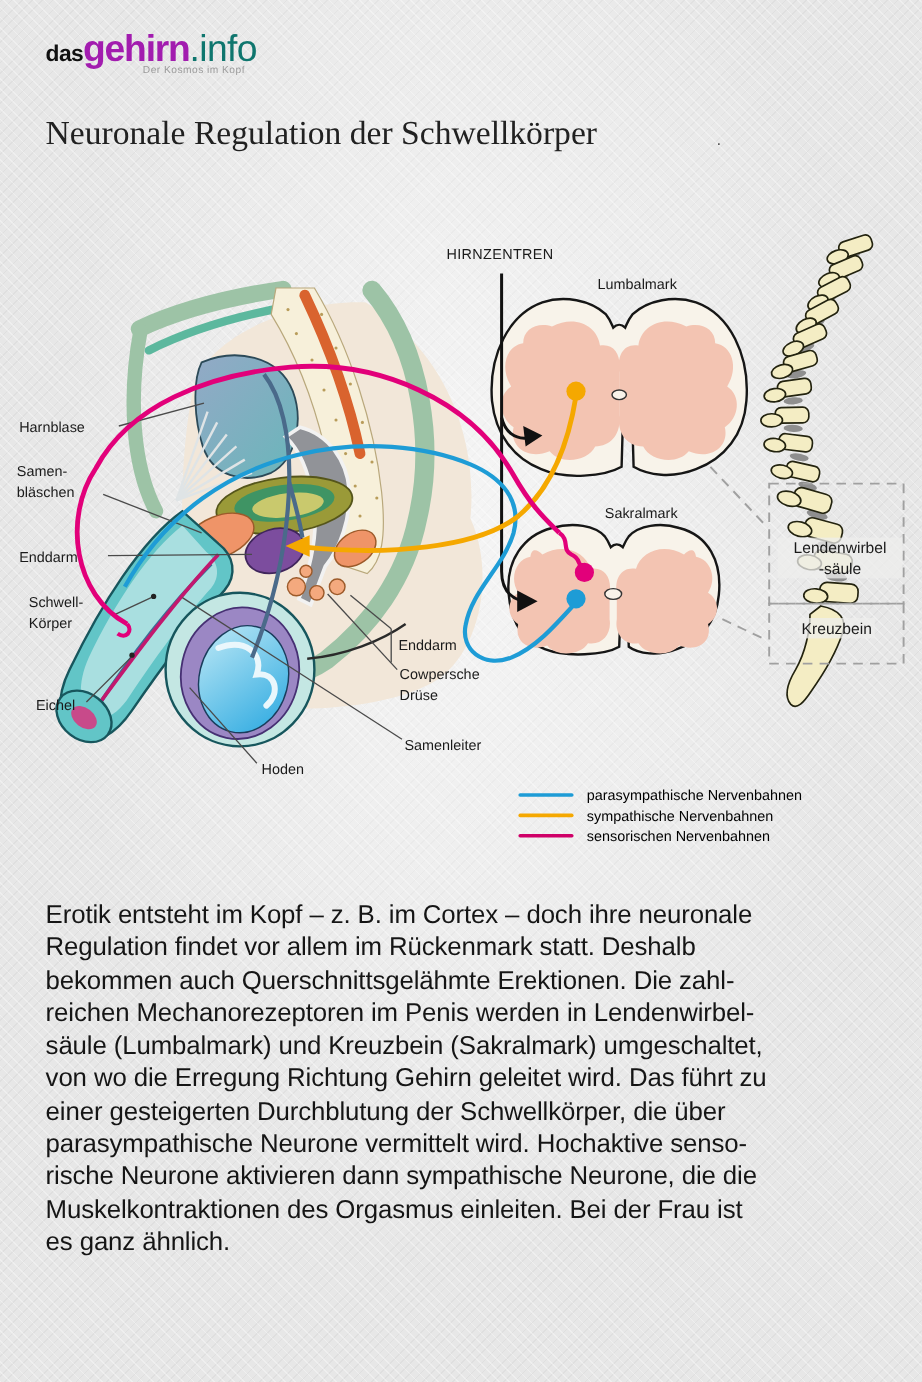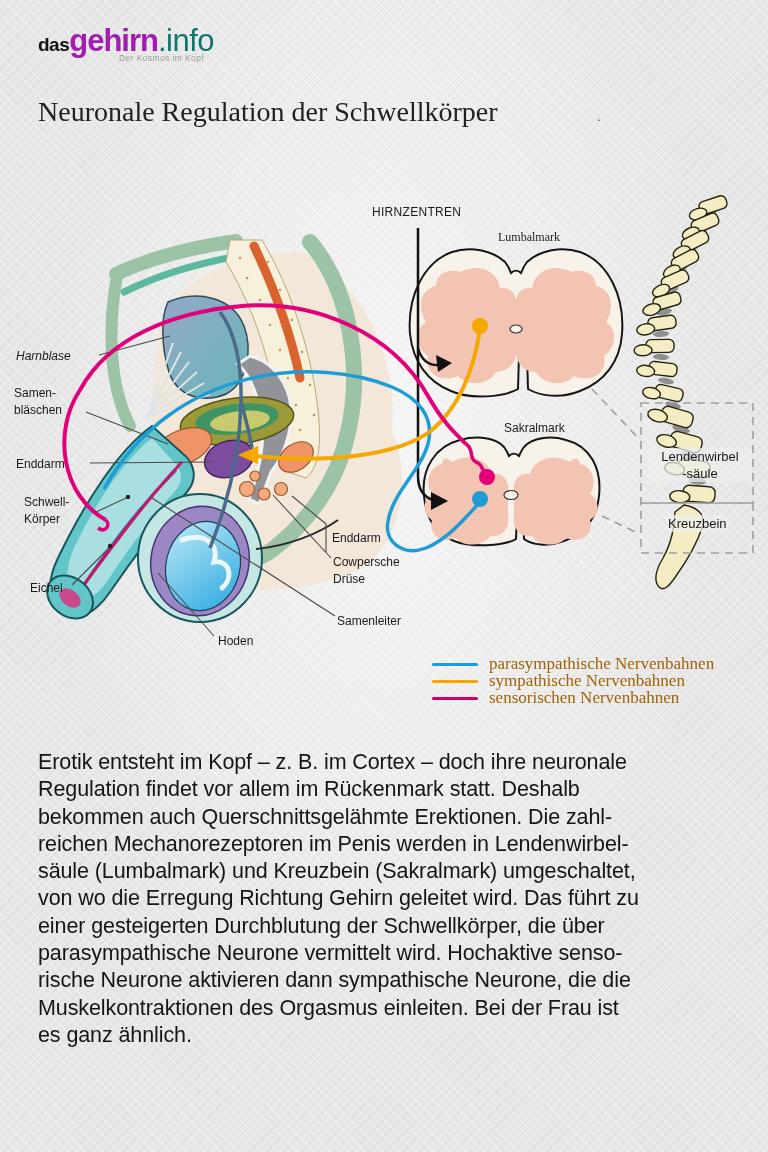--- a/index.html
+++ b/index.html
@@ -20,21 +20,21 @@
   
   .title{left:38px;top:96px;font-family:"Liberation Serif", serif;font-size:28px;color:#212121;}
   .titledot{left:597px;top:108px;font-size:14px;color:#555;}
   
   .lbl{font-size:12px;color:#1a1a1a;line-height:17px;white-space:pre-line;}
   .halo{background:rgba(238,238,236,0.75);padding:0 2px;}
   .center{text-align:center;}
   
   .legrow{left:432px;height:14px;white-space:nowrap;}
   .swatch{display:inline-block;width:46px;height:3px;vertical-align:3px;margin-right:11px;border-radius:2px;}
-  .legtext{font-size:17px;color:#a16207;font-family:Liberation Serif, serif;}
+  .legtext{font-size:12px;color:#000000;}
   
   .bodytext{left:38px;top:749px;width:706px;font-size:21.5px;line-height:27.3px;
     color:#151515;white-space:pre-line;letter-spacing:-0.1px;}
   svg{position:absolute;left:0;top:0;}
 </style>
 </head>
 <body>
 
 <svg width="768" height="1152" viewBox="0 0 768 1152">
   <defs>
@@ -245,24 +245,24 @@
   <circle cx="480" cy="499" r="8" fill="#1e9cd6"></circle>
 </svg>
 
 <div class="abs logo"><span class="das">das</span><span class="gehirn">gehirn</span><span class="linfo">.info</span></div>
 <div class="abs tagline">Der Kosmos im Kopf</div>
 
 <h1 class="abs title" style="margin:0;font-weight:400;">Neuronale Regulation der Schwellkörper</h1>
 <div class="abs titledot">.</div>
 
 <div class="abs lbl" style="left:372px;top:204px;letter-spacing:0.3px;">HIRNZENTREN</div>
-<div class="abs lbl" style="left:498px;top:229px;font-family:Liberation Serif, serif;">Lumbalmark</div>
+<div class="abs lbl" style="left:498px;top:229px;">Lumbalmark</div>
 <div class="abs lbl" style="left:504px;top:420px;">Sakralmark</div>
 
-<div class="abs lbl" style="left:16px;top:348px;font-style:italic;">Harnblase</div>
+<div class="abs lbl" style="left:16px;top:348px;">Harnblase</div>
 <div class="abs lbl" style="left:14px;top:385px;">Samen-
 bläschen</div>
 <div class="abs lbl" style="left:16px;top:456px;">Enddarm</div>
 <div class="abs lbl" style="left:24px;top:494px;">Schwell-
 Körper</div>
 <div class="abs lbl" style="left:30px;top:580px;">Eichel</div>
 <div class="abs lbl" style="left:218px;top:633px;">Hoden</div>
 <div class="abs lbl" style="left:332px;top:530px;">Enddarm</div>
 <div class="abs lbl" style="left:333px;top:554px;">Cowpersche
 Drüse</div>

